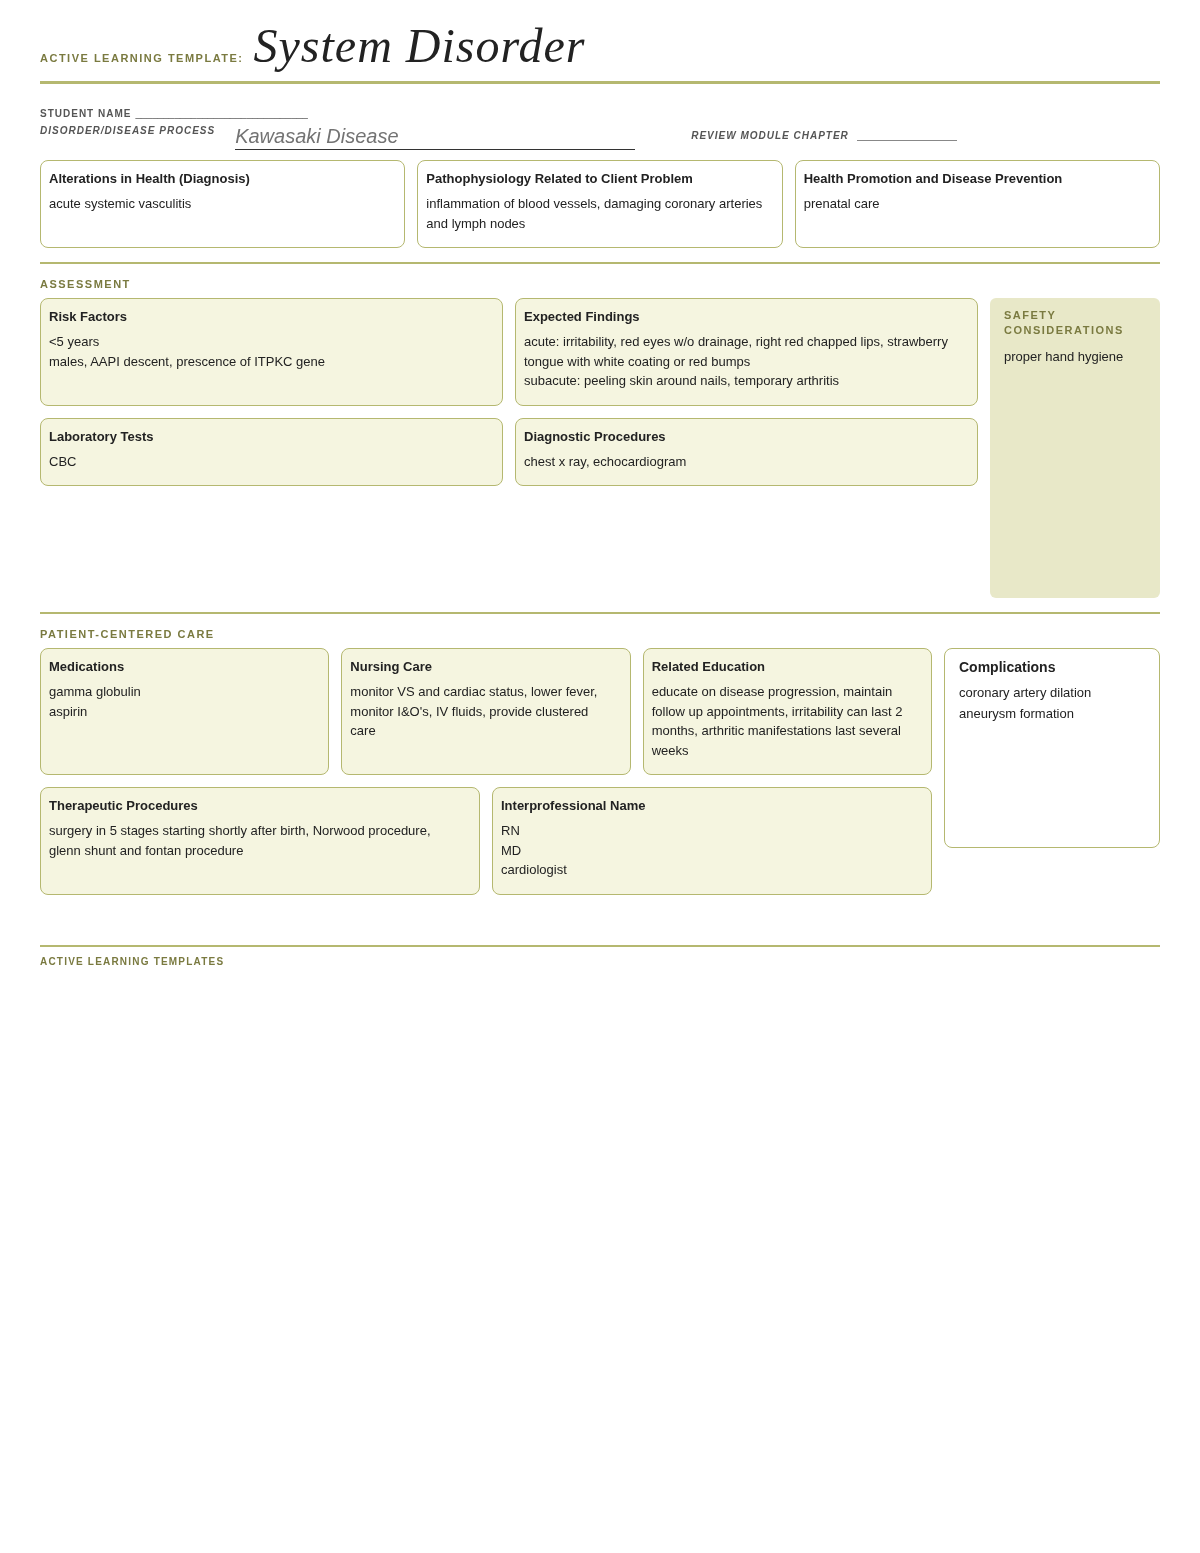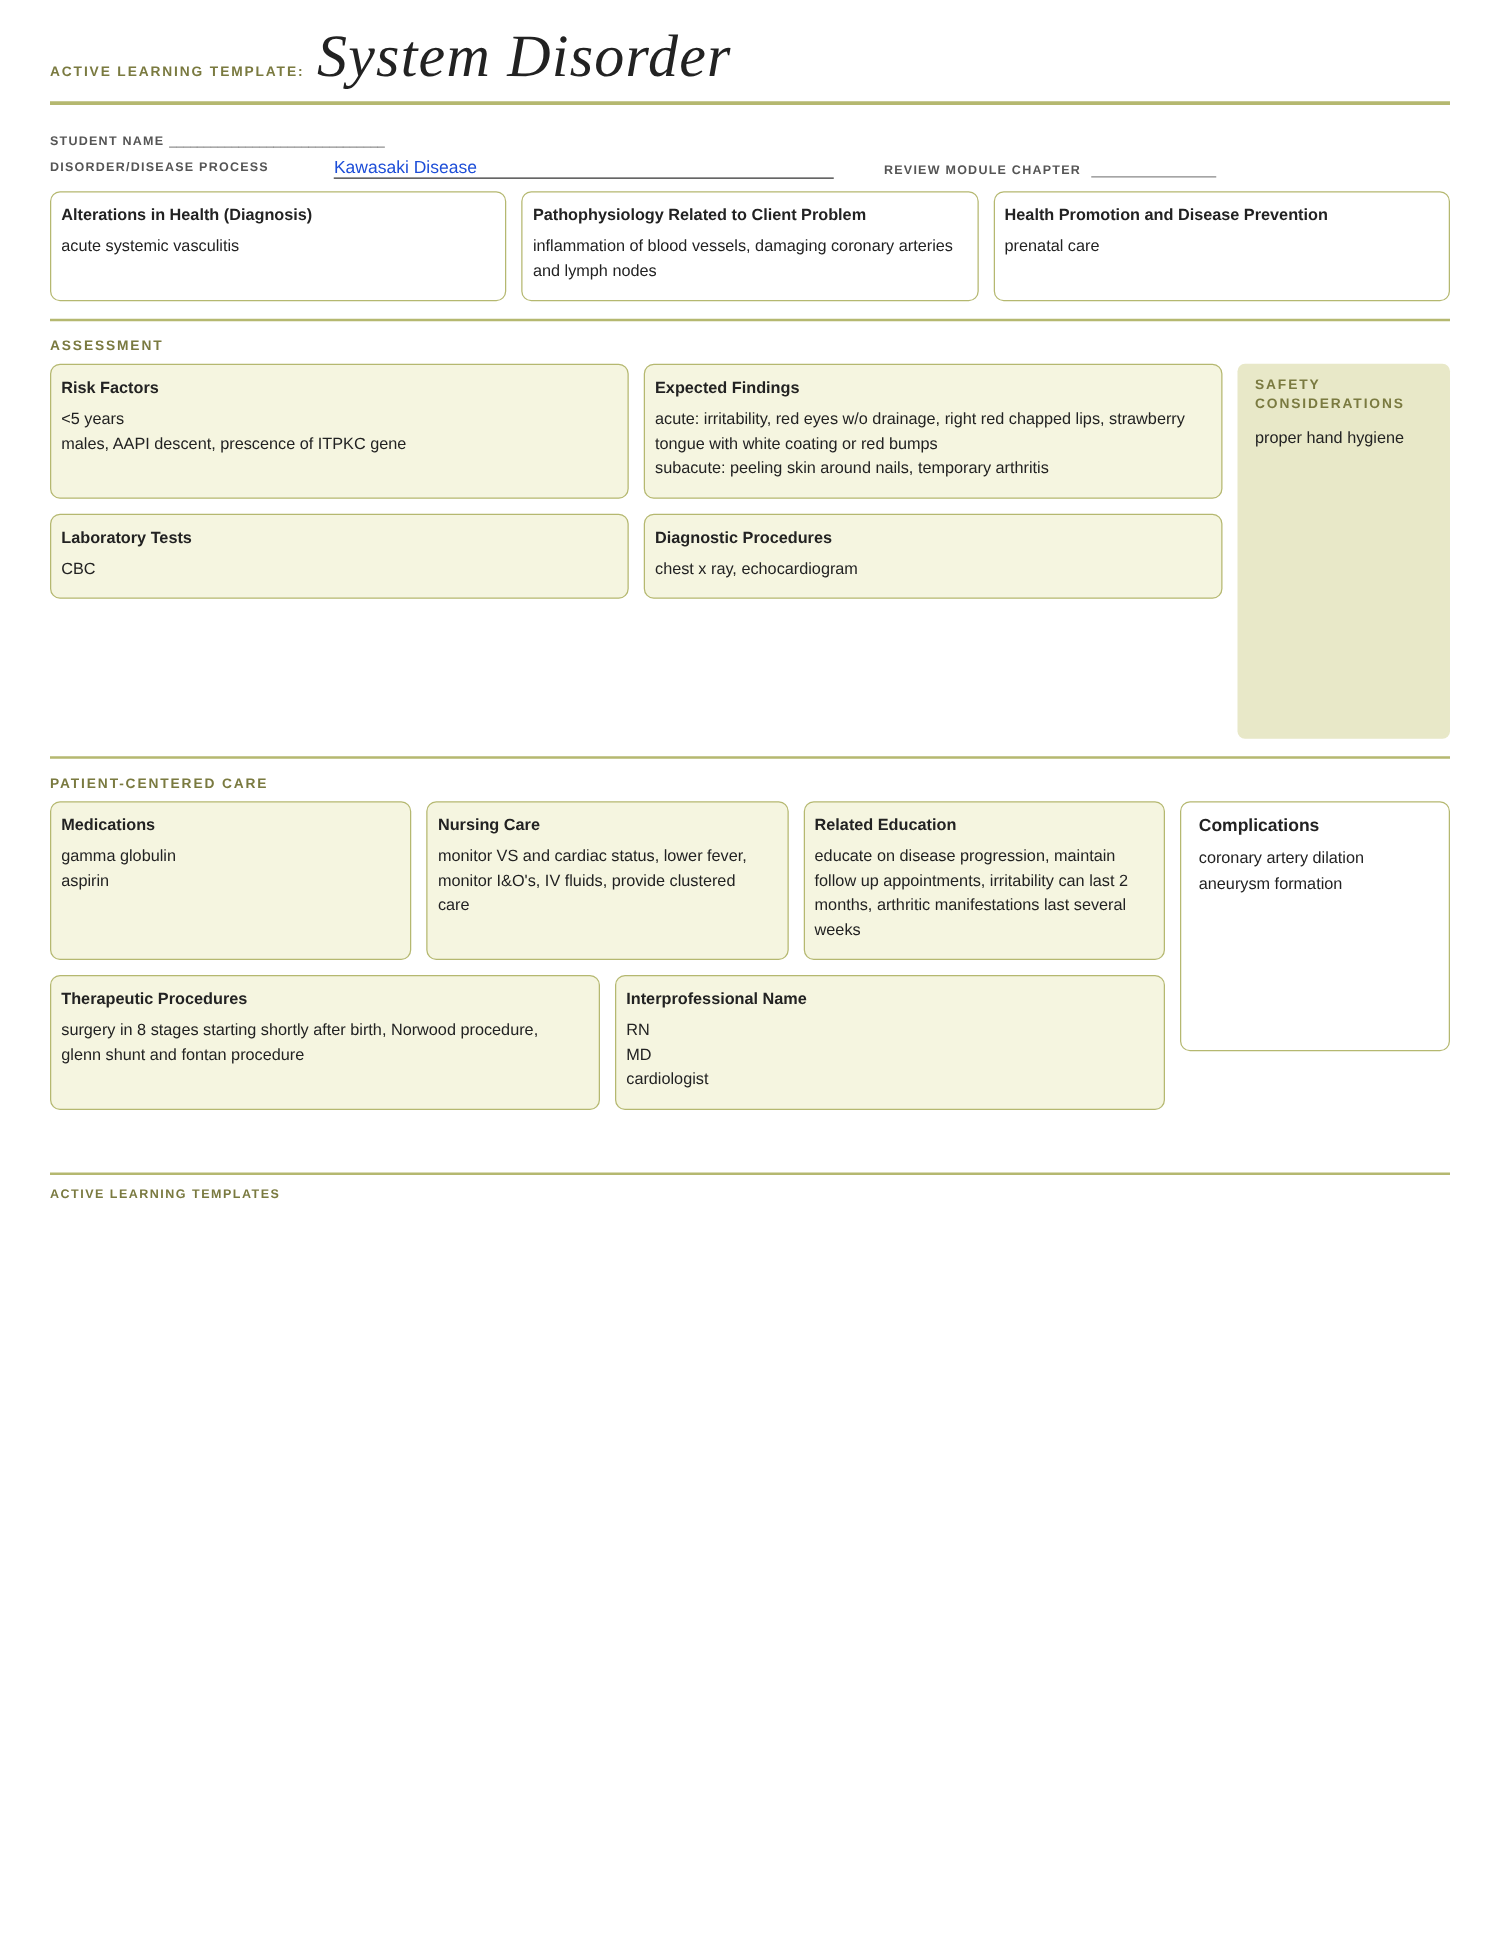--- a/index.html
+++ b/index.html
@@ -237,23 +237,23 @@
       <span class="header-label">Active Learning Template:</span>
       <span class="header-title">System Disorder</span>
     </div>
   </div>
 
   <div style="margin-bottom: 4px; margin-top: 10px;">
     <div class="info-row">
       <span class="info-label">Student Name</span>
       <span style="margin-right: 4px; font-size:10px; color:#555;">_______________________________</span>
     </div>
-    <div class="info-row-disorder" style="display:flex; align-items:center; gap:0; margin-bottom:4px;">
+    <div class="info-row-disorder" style="display:flex; align-items:flex-start; gap:16px; margin-bottom:4px;font-style:italic;">
       <span class="info-label" style="white-space:nowrap; margin-right:4px;">Disorder/Disease Process</span>
-      <span style="font-size:14px; color:#1d4ed8; border-bottom:1.5px solid #333; padding-bottom:1px; min-width:400px;margin-left:48px;">Kawasaki Disease</span>
+      <span style="font-size:20px; color:#737373; border-bottom:1.5px solid #333; padding-bottom:1px; min-width:400px;">Kawasaki Disease</span>
       <div class="review-section">
         <span class="info-label" style="white-space:nowrap;">Review Module Chapter</span>
         <span style="border-bottom:1px solid #888; width:100px; display:inline-block; height:16px;"></span>
       </div>
     </div>
   </div>
 
   <div class="top-boxes">
     <div class="box">
       <div class="box-title">Alterations in Health (Diagnosis)</div>
@@ -320,21 +320,21 @@
           <div class="box-content">monitor VS and cardiac status, lower fever, monitor I&amp;O's, IV fluids, provide clustered care</div>
         </div>
         <div class="box bg-light">
           <div class="box-title">Related Education</div>
           <div class="box-content">educate on disease progression, maintain follow up appointments, irritability can last 2 months, arthritic manifestations last several weeks</div>
         </div>
       </div>
       <div class="pcc-grid-bottom">
         <div class="box bg-light">
           <div class="box-title">Therapeutic Procedures</div>
-          <div class="box-content">surgery in 8 stages starting shortly after birth, Norwood procedure, glenn shunt and fontan procedure</div>
+          <div class="box-content">surgery in 5 stages starting shortly after birth, Norwood procedure, glenn shunt and fontan procedure</div>
         </div>
         <div class="box bg-light">
           <div class="box-title">Interprofessional Name</div>
           <div class="box-content" style="white-space: pre-line;">RN
 MD
 cardiologist</div>
         </div>
       </div>
     </div>
     <div class="outer-pcc-right">

